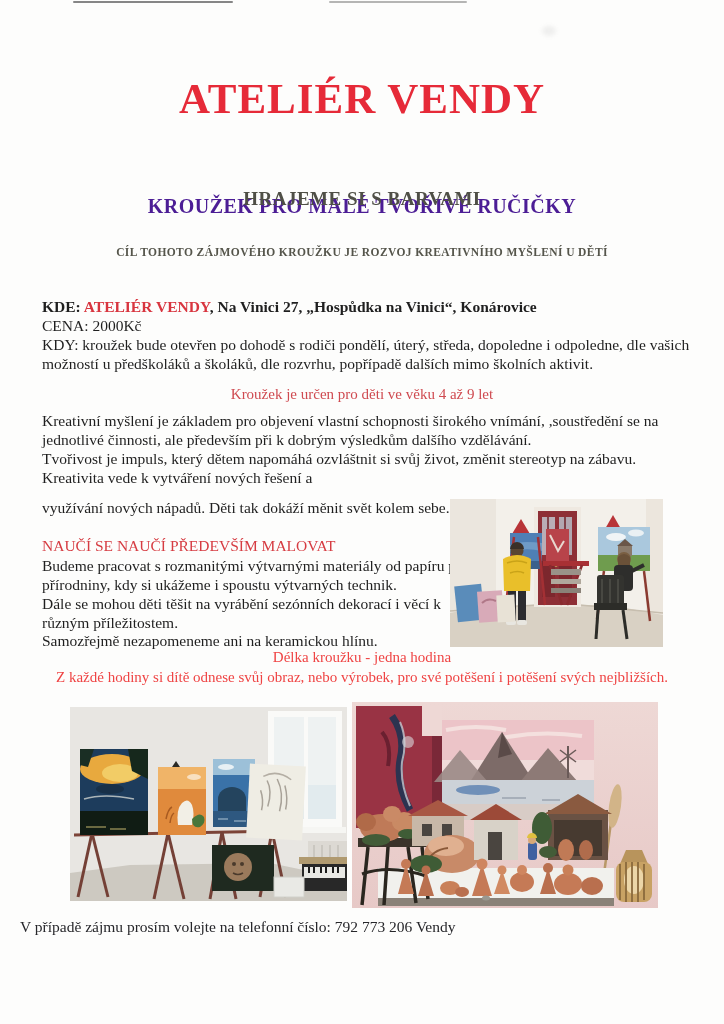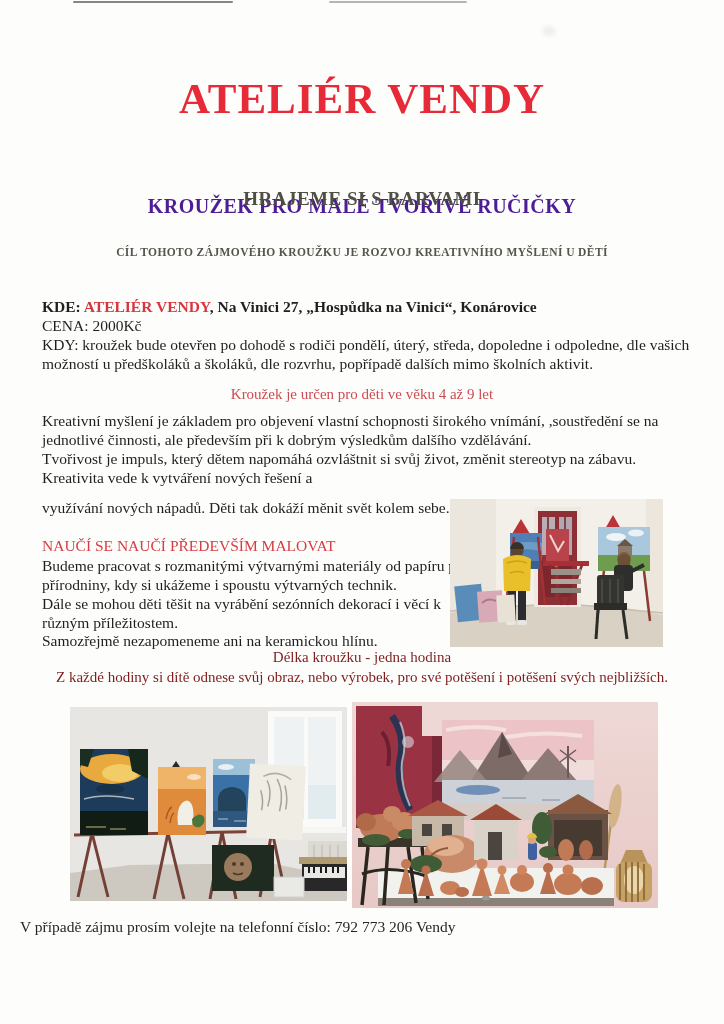--- a/index.html
+++ b/index.html
@@ -21,21 +21,21 @@
   }
   .sub1{top:159px;font-size:20px;font-weight:700;letter-spacing:.5px;color:#4c1d95;margin-top:36px;}
   .sub2{top:188px;font-size:19px;font-weight:700;letter-spacing:.5px;color:#4f4f46;}
   .tag{font-size:11.5px;font-weight:700;letter-spacing:.4px;color:#55554b;}
   .t1{top:246px;font-family:Liberation Serif, serif;}
   .t2{top:270px;}
   .body-line{position:absolute;left:42px;width:648px;font-size:15.5px;line-height:19px;color:#1f1f1f;white-space:nowrap;}
   .red{color:#d8353f;}
   .age-note{top:386px;font-size:15px;color:#cf4a50;}
   .learn-head{color:#d63c42;font-weight:400;}
-  .dur{font-size:15px;color:#7f1d1d;}
+  .dur{font-size:15px;color:#ef4444;}
   .contact-wrap{top:916px;left:20px;width:645px;text-align:left;font-size:15.5px;line-height:22px;color:#26262a;}
   .photo{position:absolute;display:block;}
   .photo svg{display:block;}
 </style>
 </head>
 <body>
 
 <div class="page">
 
   <div class="scan-line a"></div>

